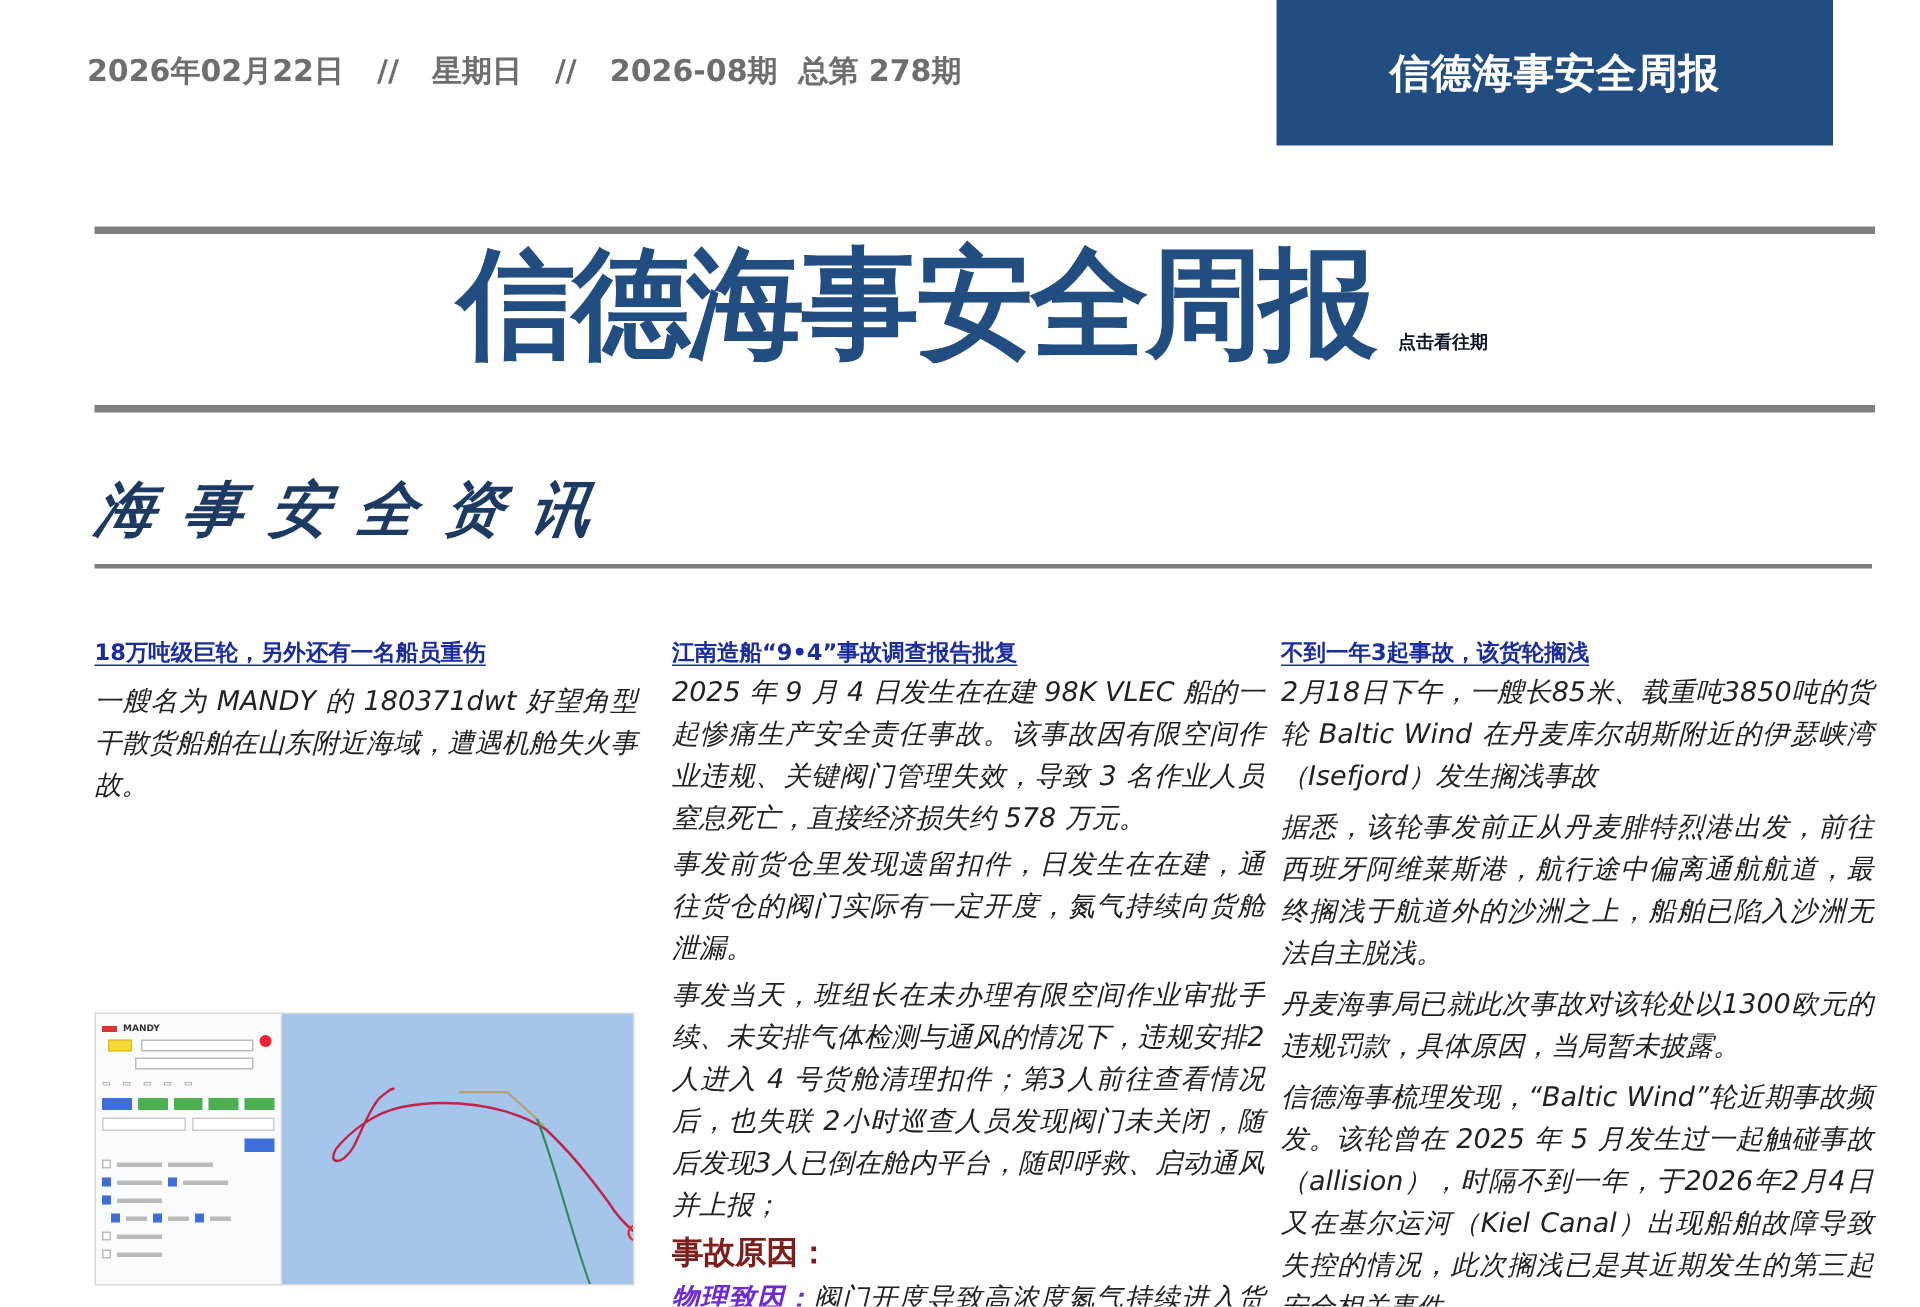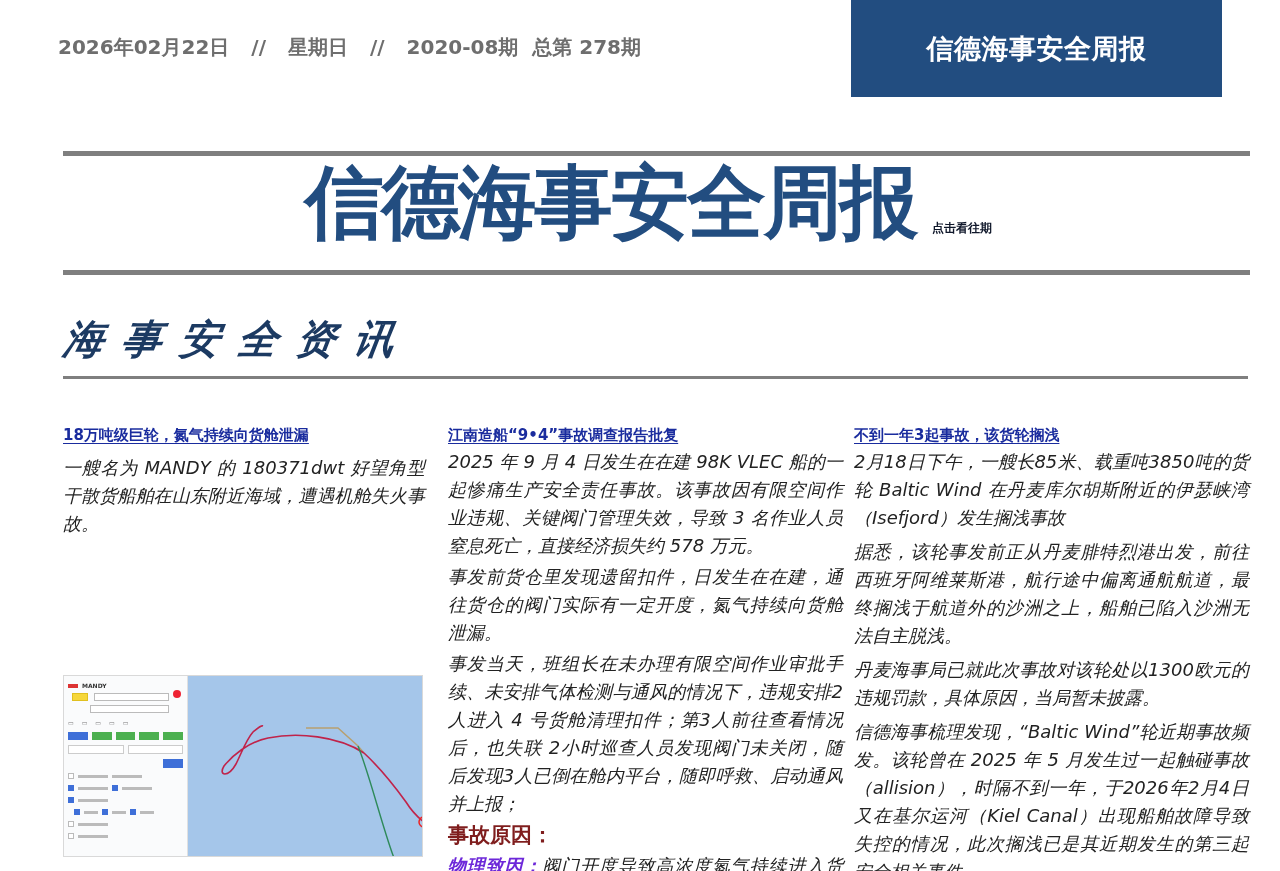--- a/index.html
+++ b/index.html
@@ -51,42 +51,42 @@
   .map-panel .chk { display: flex; gap: 4px; padding: 3px 4px; align-items: center; }
   .map-panel .chk i { width: 6px; height: 6px; background: #3e6fd8; display: inline-block; }
   .map-panel .chk i.o { background: #fff; border: 1px solid #bbb; }
   .map-panel .chk b { height: 3px; width: 30px; background: #bbb; display: inline-block; }
   .map-sea { position: absolute; left: 124px; top: 0; width: 236px; height: 182px; background: #a5c6ea; }
 </style>
 </head>
 <body>
 
 <div class="meta-line">
-  <span>2026年02月22日</span><span class="sep">//</span><span>星期日</span><span class="sep">//</span><span>2020-08期</span>&nbsp;&nbsp;<span>总第  278期</span>
+  <span>2026年02月22日</span><span class="sep">//</span><span>星期日</span><span class="sep">//</span><span>2026-08期</span>&nbsp;&nbsp;<span>总第  278期</span>
 </div>
 
 <div class="brand-box">
   <span>信德海事安全周报</span>
 </div>
 
 <div class="rule r1"></div>
 
 <div class="masthead">
   <span class="big">信德海事安全周报</span>
   <span class="small">点击看往期</span>
 </div>
 
 <div class="rule r2"></div>
 
 <div class="section-title">海事安全资讯</div>
 
 <div class="rule r3"></div>
 
 <div class="col c1">
-  <a class="headline">18万吨级巨轮，氮气持续向货舱泄漏</a>
+  <a class="headline">18万吨级巨轮，另外还有一名船员重伤</a>
   <p class="para">一艘名为 MANDY 的 180371dwt 好望角型干散货船舶在山东附近海域，遭遇机舱失火事故。</p>
 </div>
 
 <div class="map-shot">
   <div class="map-panel">
     <div class="title-row">
       <span class="flag"></span>
       <span>MANDY</span>
     </div>
     <span class="badge-red"></span>

